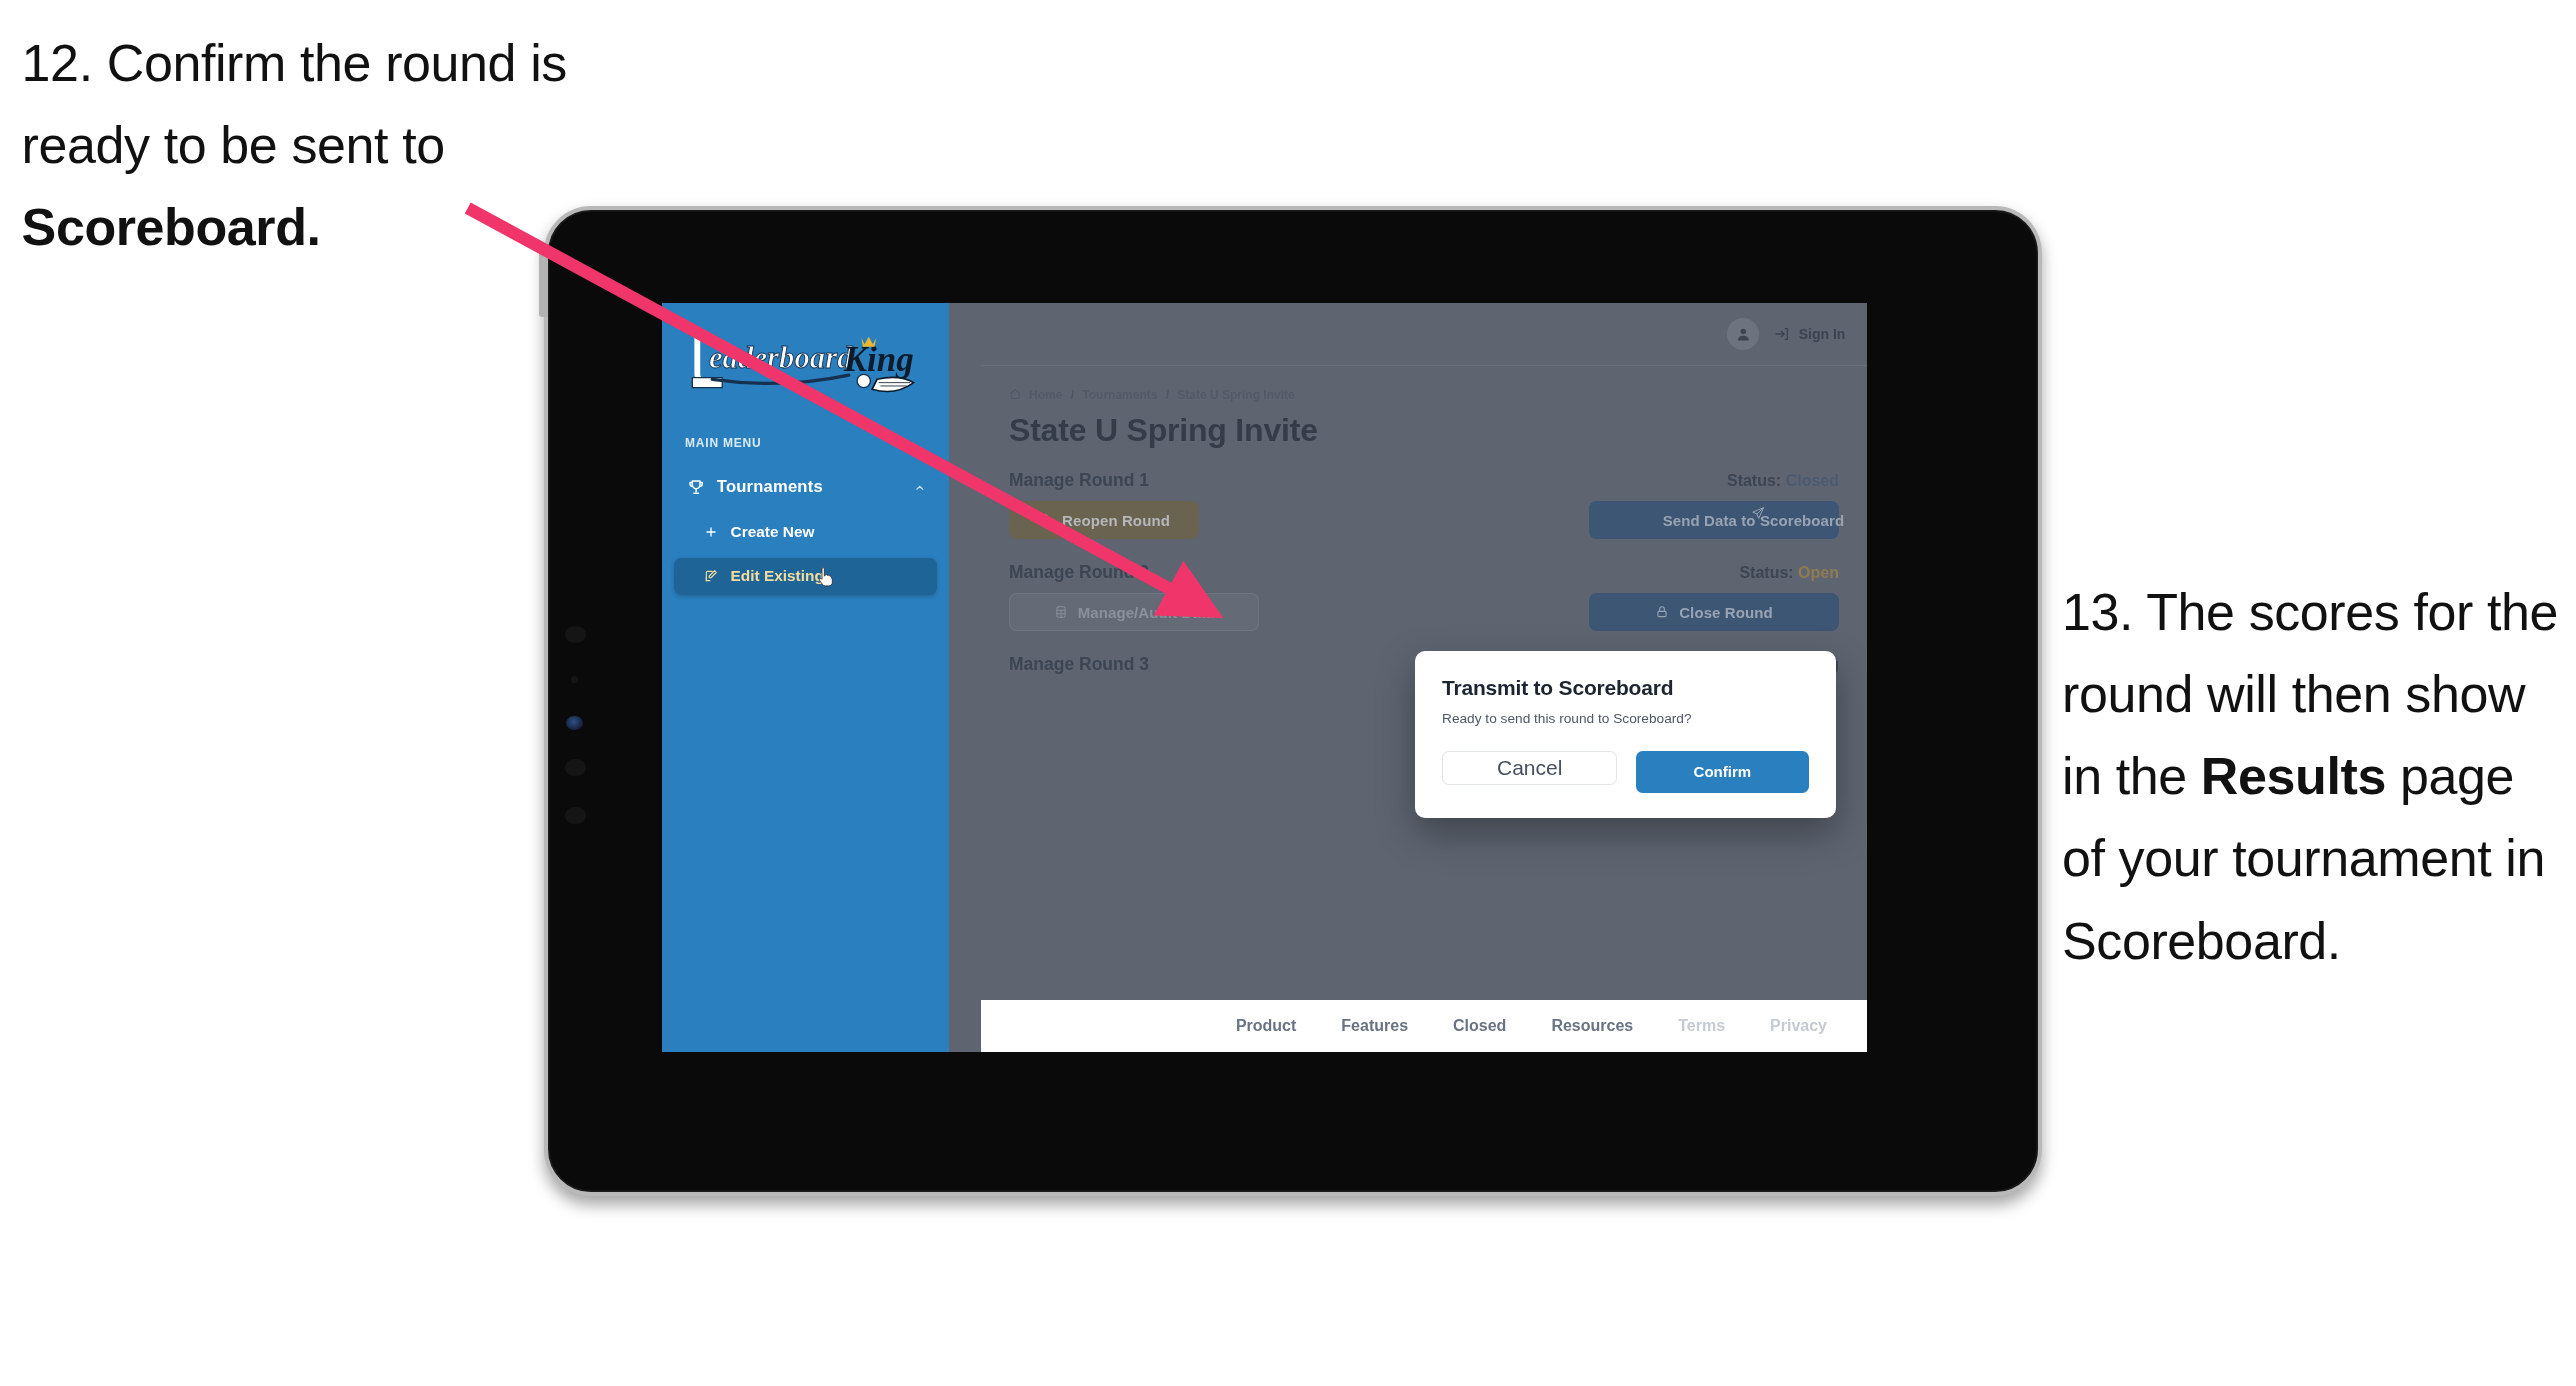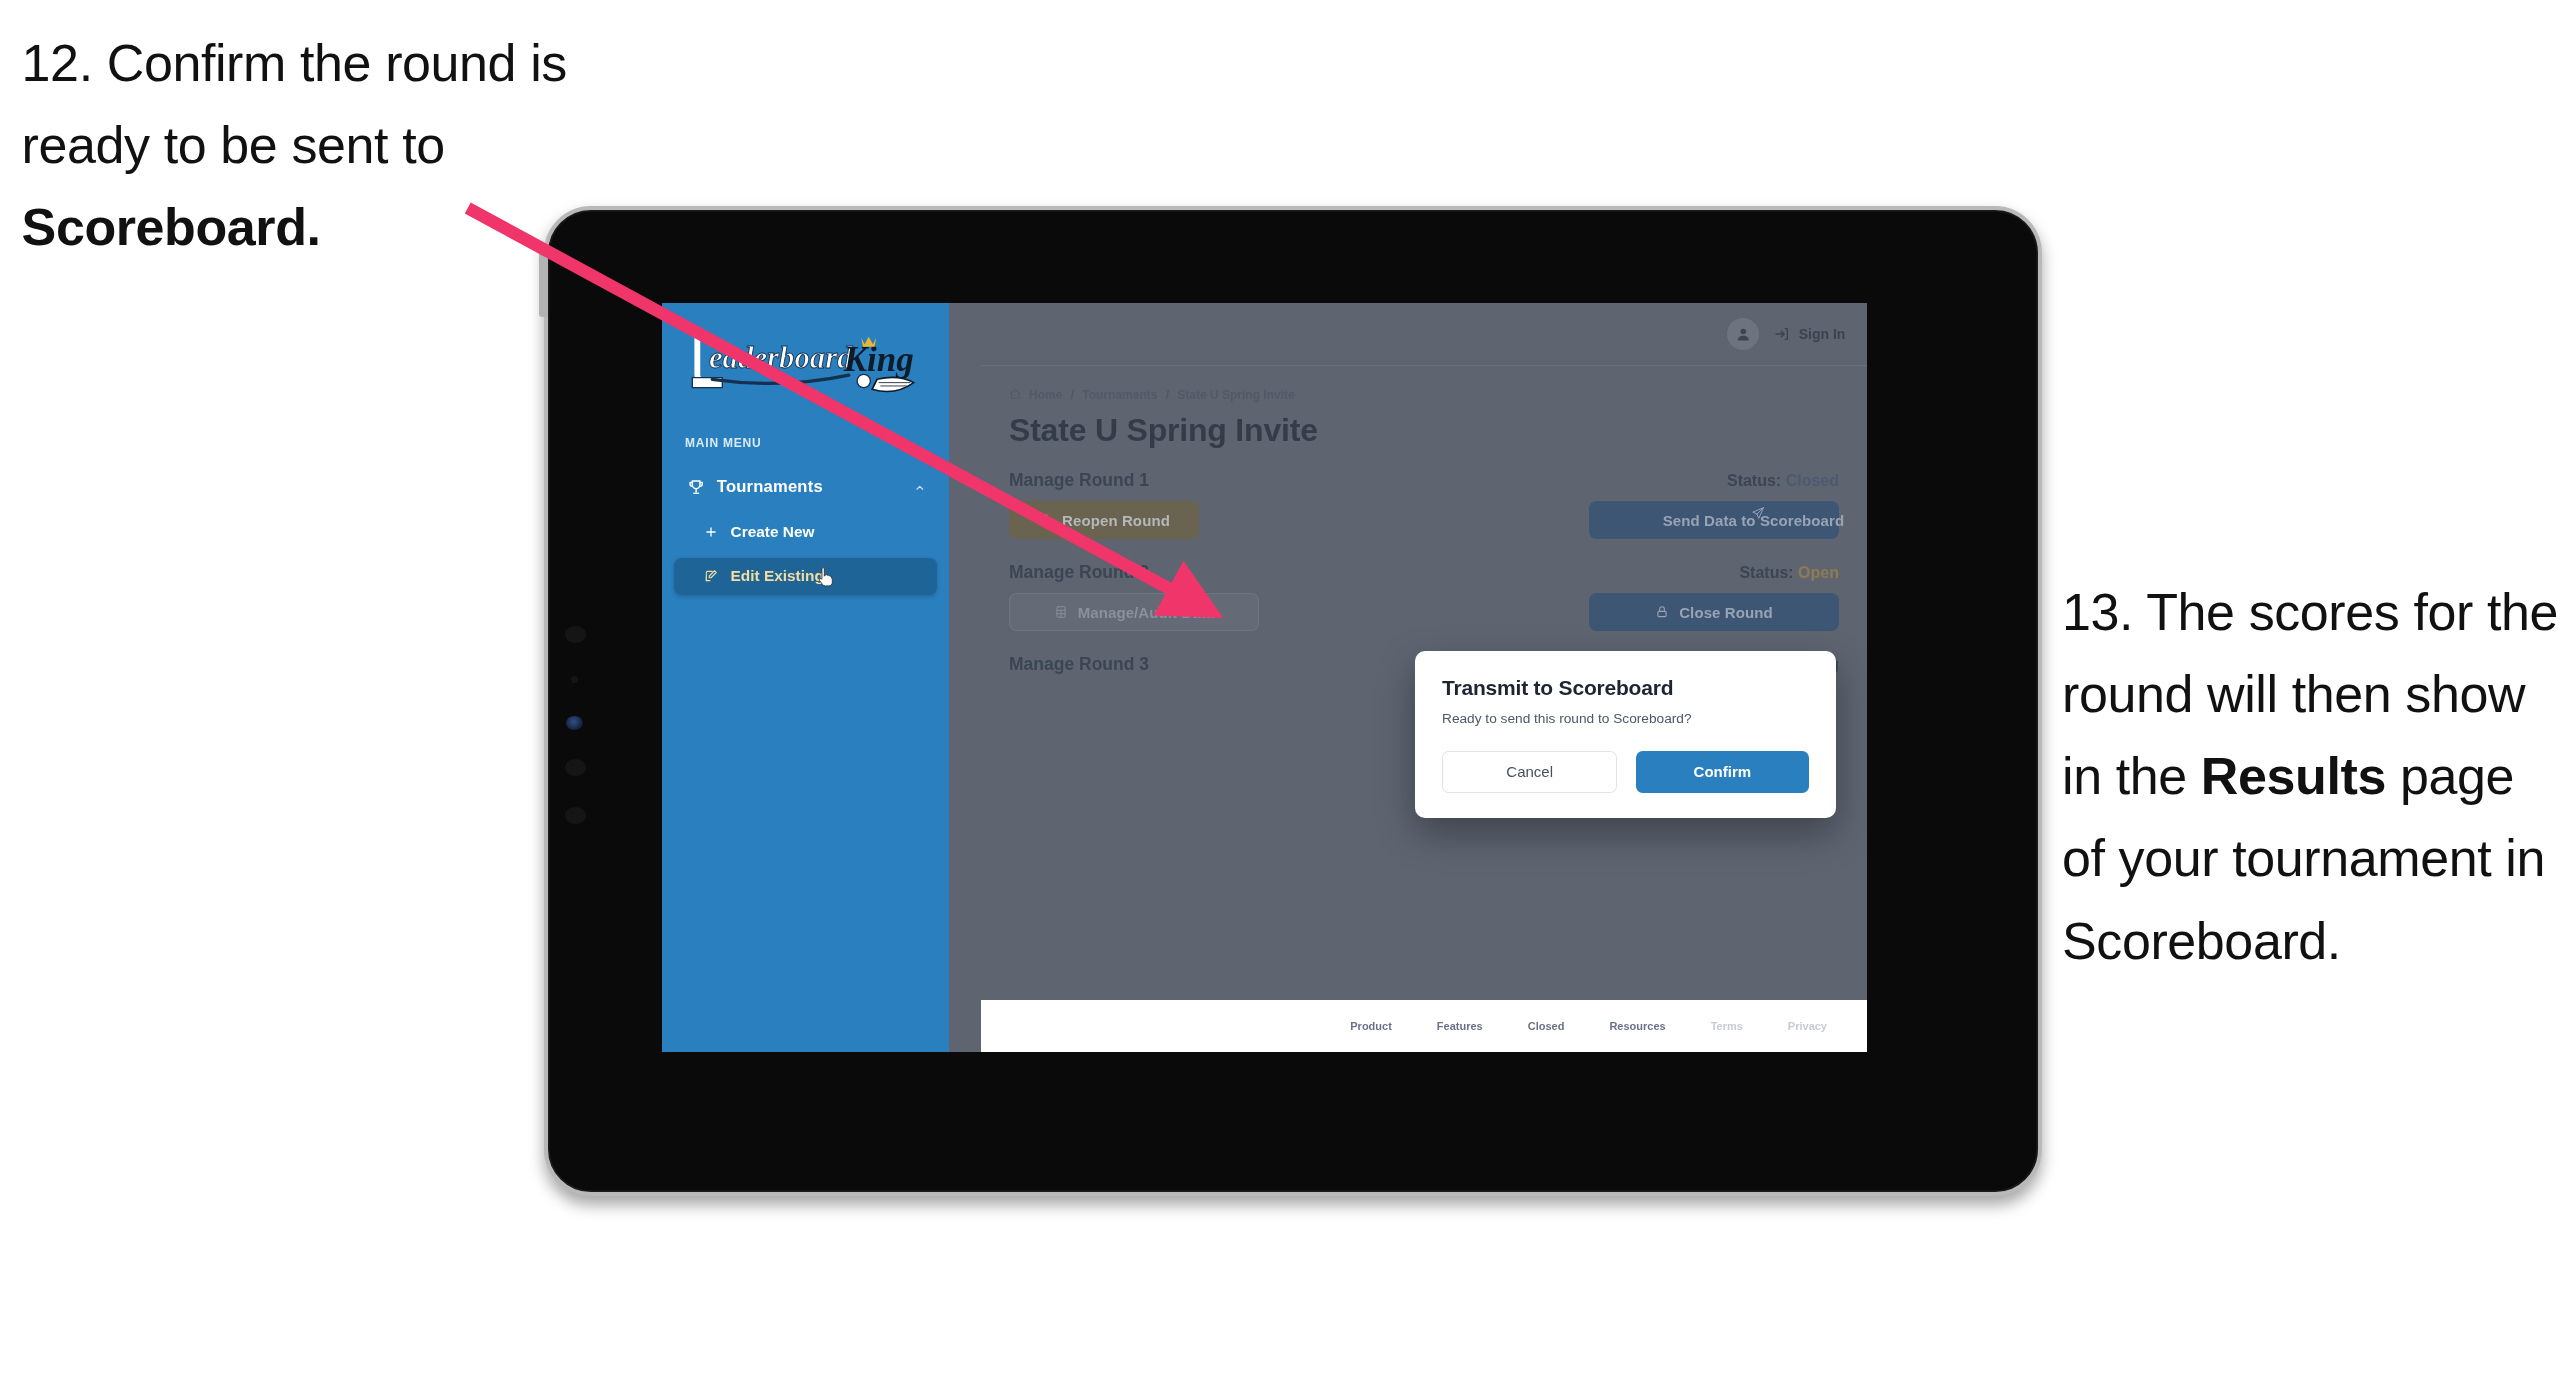--- a/index.html
+++ b/index.html
@@ -173,41 +173,41 @@
   .btn-ghost { background: rgba(255,255,255,0.045); color: #8b919b; width: 250px;
                border: 0.8px solid rgba(255,255,255,0.07); }
   .btn-steel { background: #3d5674; color: #98a3b3; width: 250px; }
 
   #footer {
     height: 52px; flex: 0 0 52px;
     background: #ffffff;
     display: flex; align-items: center; justify-content: flex-end;
     padding-right: 40px;
   }
-  .footer-link { color: #6a7383; font-size: 11px; font-weight: 700; margin-left: 45px; }
+  .footer-link { color: #6a7383; font-size: 16px; font-weight: 700; margin-left: 45px; }
   .footer-link.muted { color: #c6cbd3; }
 
   
   #modal {
     position: absolute;
     left: 466px; top: 348px;
     width: 421px;
     background: #ffffff;
     border-radius: 10px;
     box-shadow: 0 15px 37px rgba(0,0,0,0.34);
     padding: 25px 27px 25px 27px;
     z-index: 20;
   }
   #modal-title { color: #1d2531; font-size: 21px; font-weight: 700; letter-spacing: -0.2px; }
   #modal-body  { color: #4d5766; font-size: 13.7px; margin-top: 10.8px; }
   #modal-actions { display: flex; gap: 18.3px; margin-top: 25px; }
   #modal-cancel {
-    flex: 1 1 0; height: 42px; border-radius: 6.7px;
+    flex: 1 1 0; height: 34px; border-radius: 6.7px;
     background: #ffffff; border: 0.8px solid #dfe3e9;
-    color: #47505e; font-size: 15px; font-weight: 400;
+    color: #47505e; font-size: 21px; font-weight: 400;
     display: flex; align-items: center; justify-content: center;
   }
   #modal-confirm {
     flex: 1 1 0; height: 42px; border-radius: 6.7px;
     background: #2a7fbf; color: #ffffff;
     font-size: 15px; font-weight: 700;
     display: flex; align-items: center; justify-content: center;
   }
 </style>
 </head>

